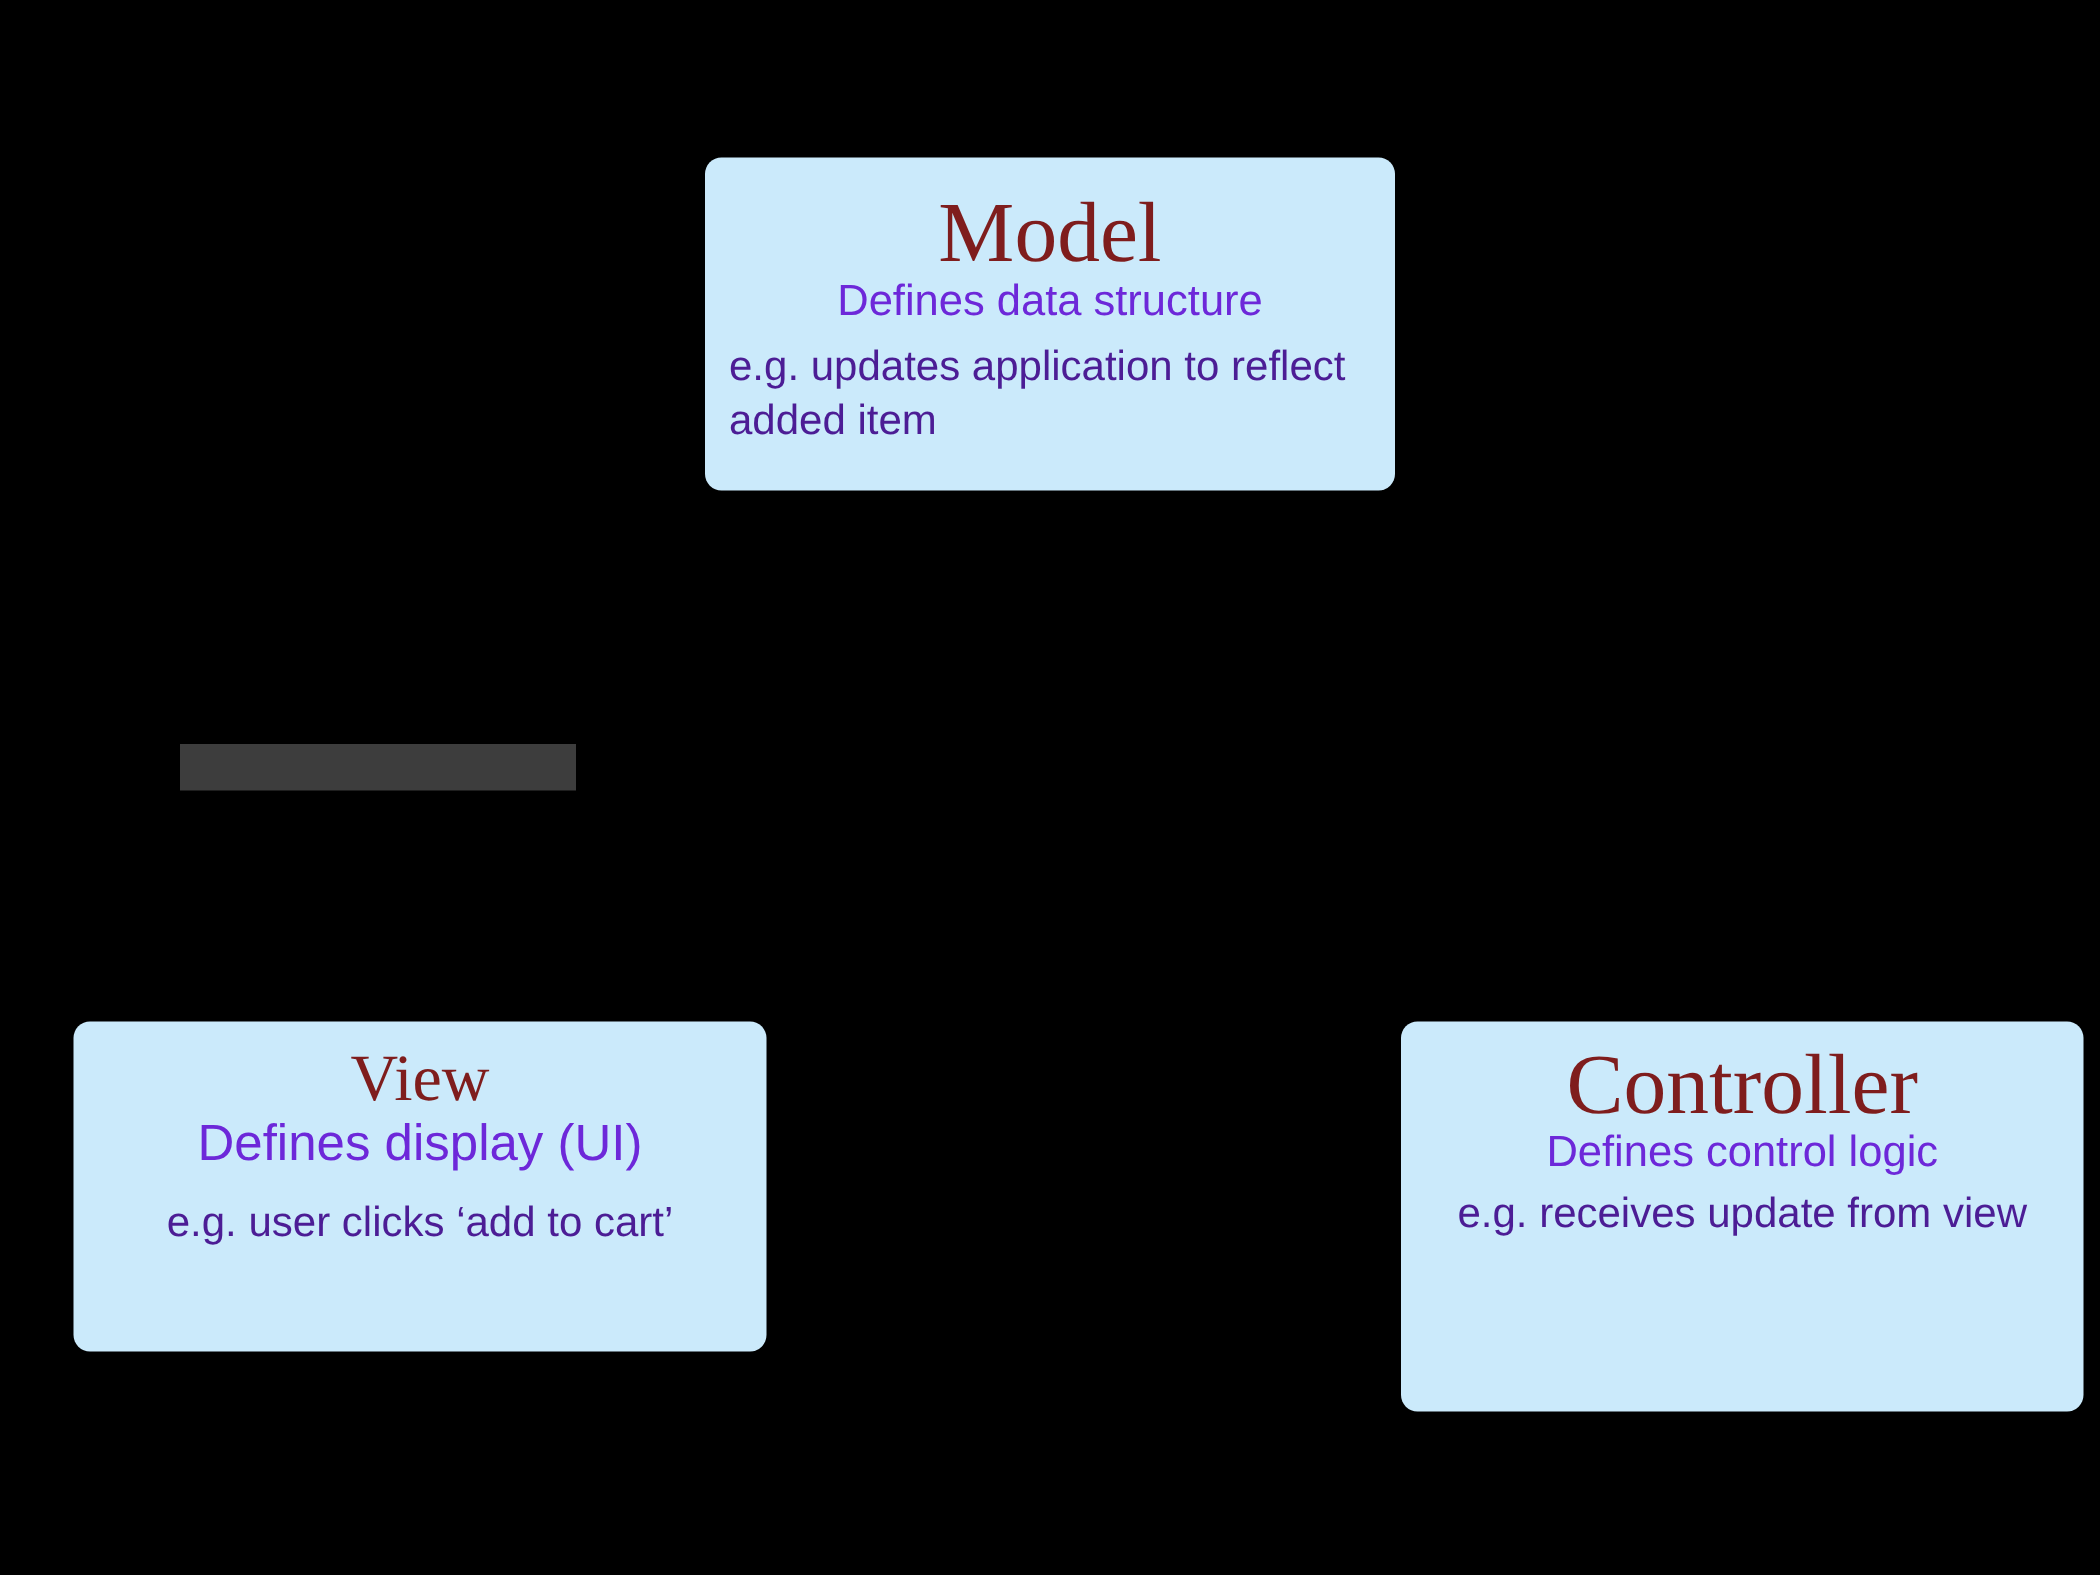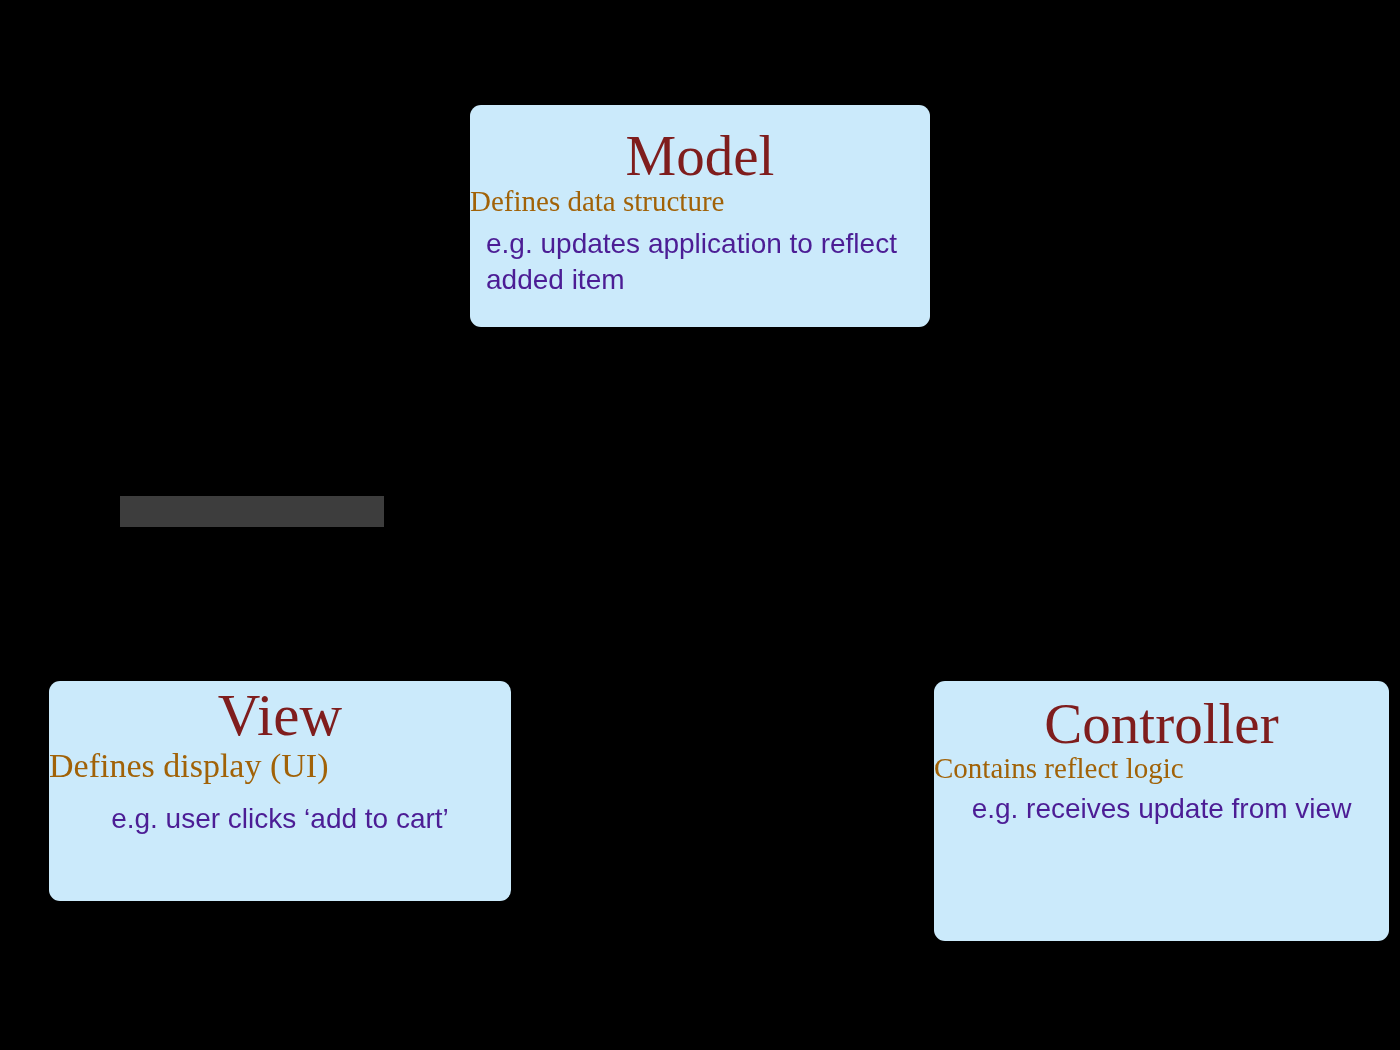--- a/index.html
+++ b/index.html
@@ -36,23 +36,24 @@
   .node-title {
     font-family: "Liberation Serif", serif;
     font-weight: 400;
     color: #7f1d1d;
     text-align: center;
     line-height: 1.02;
     letter-spacing: 0px;
   }
 
   .node-subtitle {
-    font-family: Liberation Serif, serif;
+    font-family: Liberation Sans, sans-serif;
     font-weight: 400;
-    color: #a16207;
+    color: #6d28d9;
+    text-align: center;
     line-height: 1.1;
   }
 
   .node-example {
     font-family: "Liberation Sans", sans-serif;
     font-weight: 400;
     color: #4c1d95;
     line-height: 1.28;
   }
 
@@ -79,22 +80,22 @@
   }
 
   
   #node-view {
     left: 49px;
     top: 681px;
     width: 462px;
     height: 220px;
   }
   #node-view .node-title {
-    font-size: 59px;
-    margin-top: 4px;
+    font-size: 44px;
+    margin-top: 16px;
   }
   #node-view .node-subtitle {
     font-size: 34px;
     margin-top: 2px;
   }
   #node-view .node-example {
     font-size: 28px;
     text-align: center;
     margin-top: 16px;
     padding: 0 8px;
@@ -146,19 +147,19 @@
   </div>
 
   <div class="node" id="node-view">
     <div class="node-title">View</div>
     <div class="node-subtitle">Defines display (UI)</div>
     <div class="node-example">e.g. user clicks ‘add to cart’</div>
   </div>
 
   <div class="node" id="node-controller">
     <div class="node-title">Controller</div>
-    <div class="node-subtitle">Contains reflect logic</div>
+    <div class="node-subtitle">Defines control logic</div>
     <div class="node-example">e.g. receives update from view</div>
   </div>
 
   <div id="redacted-bar"></div>
 
 </div>
 
 </body></html>

